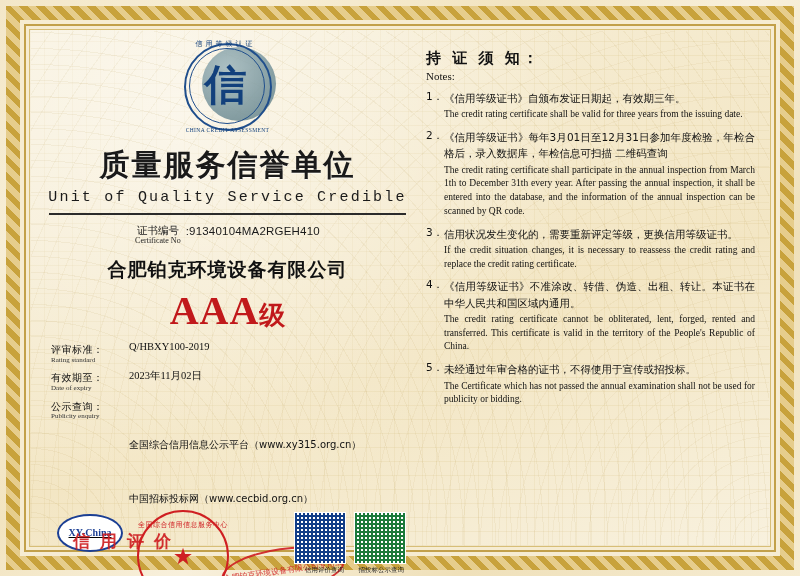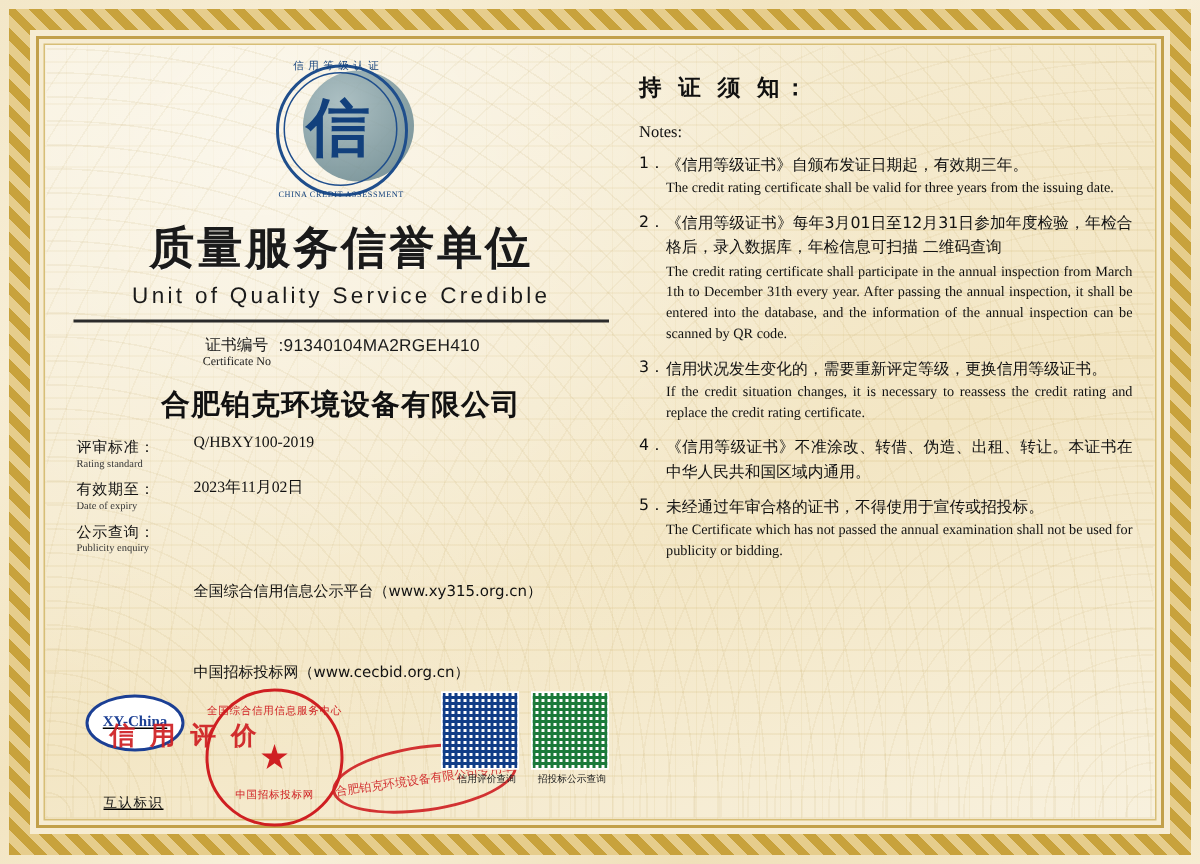--- a/index.html
+++ b/index.html
@@ -104,21 +104,21 @@
     font-family:"DejaVu Sans", sans-serif;
     font-weight:bold;
     font-size:30px;
     letter-spacing:2px;
     color:#1a1a1a;
     margin-top:2px;
     text-shadow:0 1px 0 rgba(255,255,255,.6);
   }
   .title-en{
     text-align:center;
-    font-family:Liberation Sans, sans-serif;
+    font-family:Liberation Mono, monospace;
     font-size:15px;
     letter-spacing:2.2px;
     color:#1a1a1a;
     margin-top:3px;
   }
   .rule{
     height:2px;background:#2b2b2b;margin:7px 4px 0 4px;
   }
   .certno{
     margin-top:9px;
@@ -247,21 +247,21 @@
   }
   .qrbox .cap{font-family:"DejaVu Sans", sans-serif;font-size:6.5px;color:#222;margin-top:2px;}
 
   
   .notes-title{
     font-family:"DejaVu Sans", sans-serif;
     font-weight:bold;font-size:15px;color:#111;letter-spacing:3px;
   }
   .notes-title .en{
     display:block;font-family:"Liberation Serif", serif;font-weight:normal;
-    font-size:11px;letter-spacing:0;margin-top:14px;
+    font-size:11px;letter-spacing:0;margin-top:2px;
   }
   ol.notes{
     margin:8px 0 0 0;padding-left:0;list-style:none;counter-reset:n;
   }
   ol.notes > li{
     counter-increment:n;
     position:relative;
     padding-left:18px;
     margin-bottom:7px;
   }
@@ -311,20 +311,23 @@
         <div class="lbl">
           <span>证书编号</span>
           <span class="en">Certificate  No</span>
         </div>
         <div class="val">:91340104MA2RGEH410</div>
       </div>
 
       <div class="company">合肥铂克环境设备有限公司</div>
 
 
+      <div class="grade">
+        <span class="aaa">AAA</span><span class="ji">级</span>
+      </div>
 
       <div class="fields">
 
         <div class="field">
           <div class="k">
             <span class="cn">评审标准：</span>
             <span class="en">Rating standard</span>
           </div>
           <div class="v">Q/HBXY100-2019</div>
         </div>
@@ -396,20 +399,21 @@
         <li>
           <div class="n-cn">《信用等级证书》每年3月01日至12月31日参加年度检验，年检合格后，录入数据库，年检信息可扫描 二维码查询</div>
           <div class="n-en">The credit rating certificate shall participate in the annual inspection from March 1th to December 31th every year. After passing the annual inspection, it shall be entered into the database, and the information of the annual inspection can be scanned by QR code.</div>
         </li>
         <li>
           <div class="n-cn">信用状况发生变化的，需要重新评定等级，更换信用等级证书。</div>
           <div class="n-en">If the credit situation changes, it is necessary to reassess the credit rating and replace the credit rating certificate.</div>
         </li>
         <li>
           <div class="n-cn">《信用等级证书》不准涂改、转借、伪造、出租、转让。本证书在中华人民共和国区域内通用。</div>
+          <div class="n-en">The credit rating certificate cannot be obliterated, lent, forged, rented and transferred. This certificate is valid in the territory of the People's Republic of China.</div>
         </li>
         <li>
           <div class="n-cn">未经通过年审合格的证书，不得使用于宣传或招投标。</div>
           <div class="n-en">The Certificate which has not passed the annual examination shall not be used for publicity or bidding.</div>
         </li>
       </ol>
     </div>
 
   </div>
 </div>

